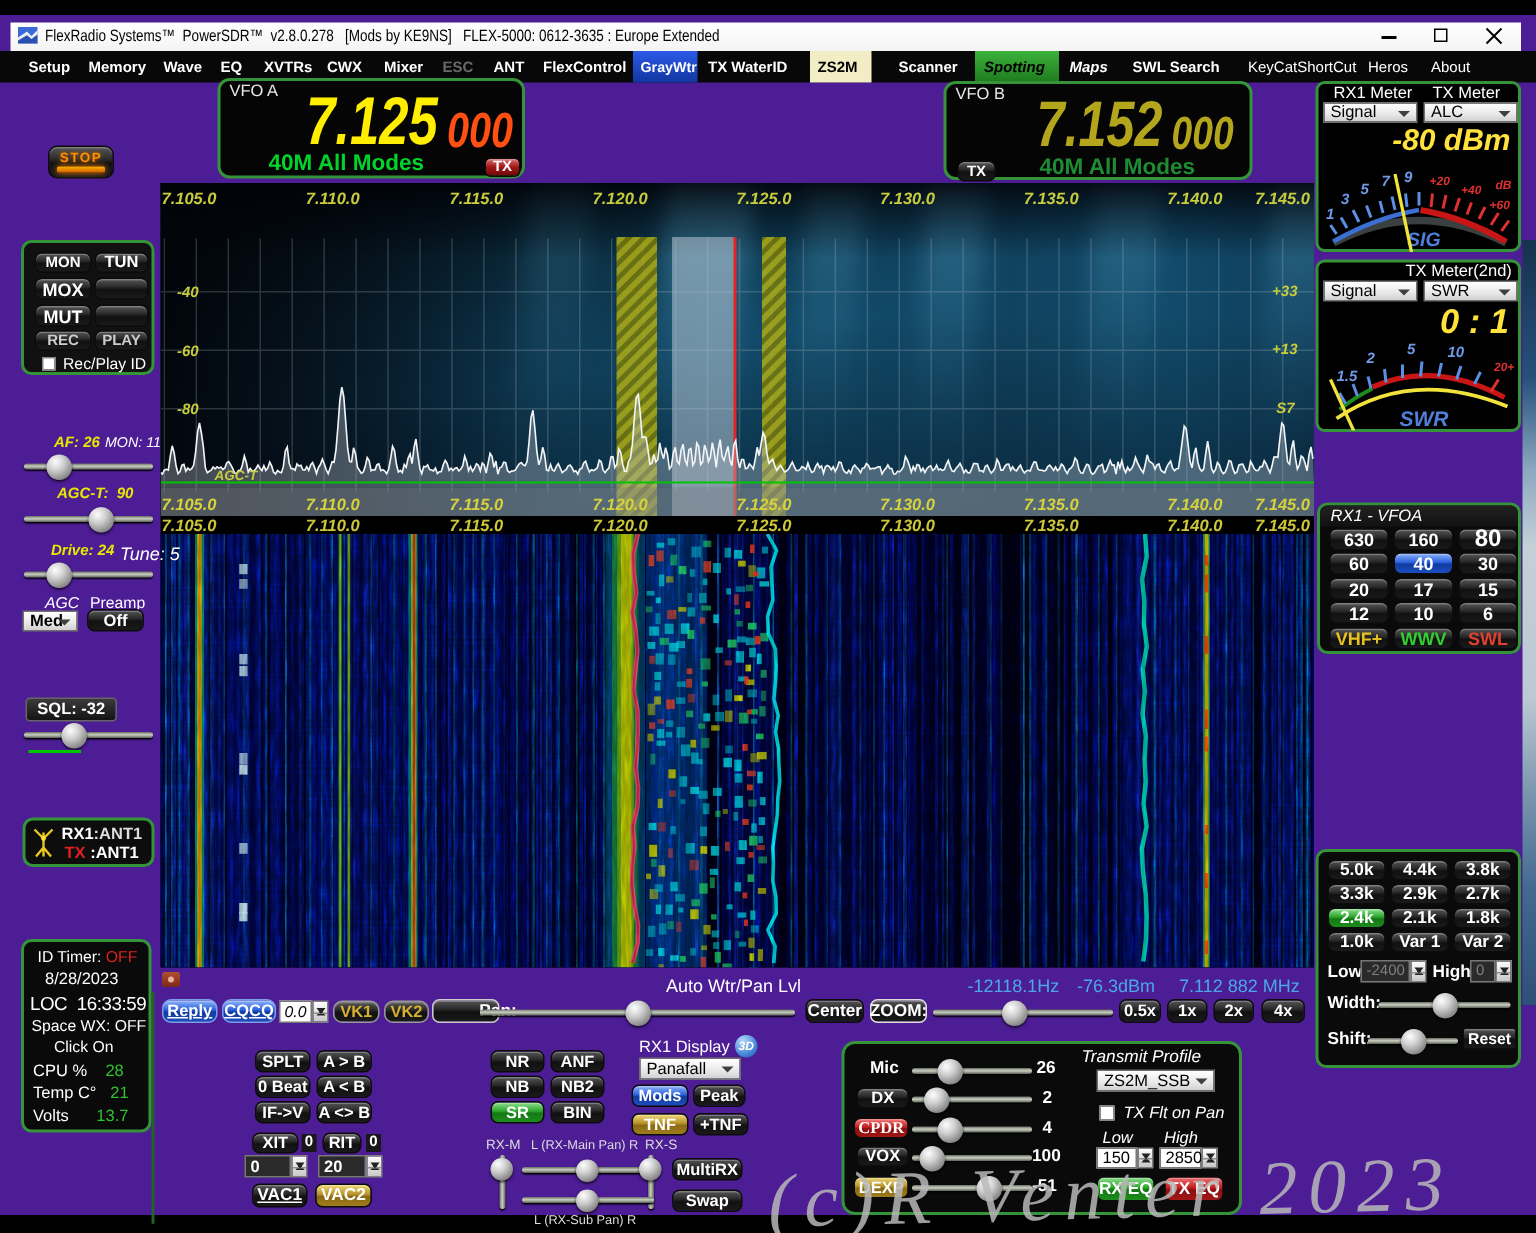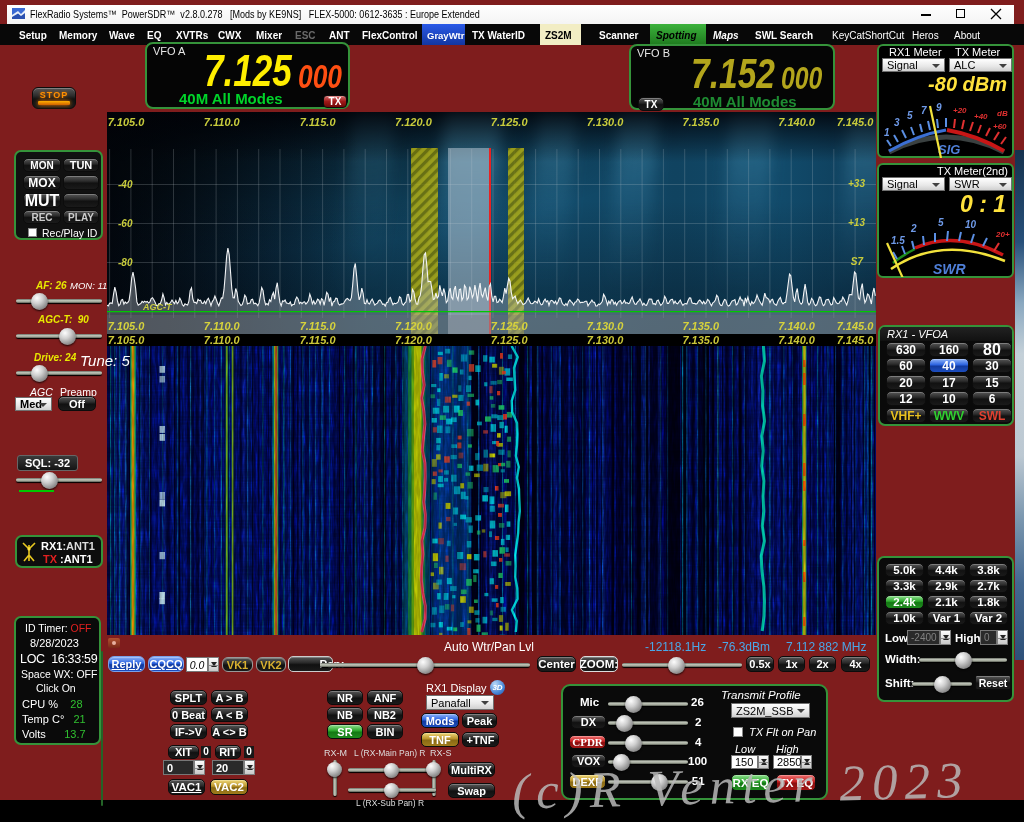--- a/index.html
+++ b/index.html
@@ -1,16 +1,16 @@
 <!DOCTYPE html>
 <html><head><meta charset="utf-8"><style>
 *{margin:0;padding:0;box-sizing:border-box;}
 html,body{width:1024px;height:822px;background:#000;overflow:hidden;}
 body{font-family:"Liberation Sans",sans-serif;}
-#app{position:absolute;left:0;top:0;width:1024px;height:800px;background:#7f1d1d;}
+#app{position:absolute;left:0;top:10px;width:1024px;height:800px;background:#4c1d95;}
 .abs{position:absolute;}
 .btn{position:absolute;display:flex;align-items:center;justify-content:center;
  background:linear-gradient(180deg,#565656 0%,#2b2b2b 40%,#111 55%,#1a1a1a 100%);
  border:1px solid #0c0c0c;border-radius:5px;color:#fff;font-weight:bold;font-size:12px;
  box-shadow:inset 0 1px 0 rgba(255,255,255,.25);}
 .sel-blue{background:linear-gradient(180deg,#8fb4f8 0%,#2a62e0 45%,#123a9e 55%,#1c4ec0 100%);}
 .sel-green{background:linear-gradient(180deg,#8fe08f 0%,#2aa52a 45%,#147814 55%,#1e8c1e 100%);}
 .sel-gold{background:linear-gradient(180deg,#f0d878 0%,#b8922a 45%,#8a6a14 55%,#a07c1c 100%);}
 .sel-red{background:linear-gradient(180deg,#f07070 0%,#c42020 45%,#8a1010 55%,#a41616 100%);}
 .gp{position:absolute;border:2px solid #35933a;border-radius:8px;}
@@ -1065,36 +1065,36 @@
         <rect x="696" y="226" width="2.6" height="10" fill="#ff5000" opacity=".9"></rect>
         <rect x="696" y="271" width="2.6" height="9" fill="#ff5000" opacity=".9"></rect>
         <rect width="768" height="289" filter="url(#wfn)" fill="#000" opacity="0.22"></rect>
       </svg>
     </div>
     <div class="gp" style="left:14px;top:150px;width:89px;height:90px;background:#111;border-radius:7px;">
       <div class="btn" style="left:7px;top:6px;width:38px;height:14px;font-size:10px;">MON</div>
       <div class="btn" style="left:47px;top:6px;width:36px;height:14px;font-size:11px;">TUN</div>
       <div class="btn" style="left:7px;top:23px;width:38px;height:15px;font-size:12px;">MOX</div>
       <div class="btn" style="left:47px;top:23px;width:36px;height:15px;font-size:11px;"></div>
-      <div class="btn" style="left:7px;top:41px;width:38px;height:15px;font-size:16px;">MUT</div>
+      <div class="btn" style="left:7px;top:41px;width:38px;height:15px;font-size:12px;">MUT</div>
       <div class="btn" style="left:47px;top:41px;width:36px;height:15px;font-size:11px;"></div>
       <div class="btn" style="left:7px;top:58px;width:38px;height:14px;font-size:10px;color:#ccc;">REC</div>
       <div class="btn" style="left:47px;top:58px;width:36px;height:14px;font-size:10px;color:#ccc;">PLAY</div>
       <div class="abs" style="left:12px;top:76px;width:9px;height:9px;background:#fff;border:1px solid #888;"></div>
       <div class="lbl" style="left:26px;top:75px;font-size:10.5px;">Rec/Play ID</div>
     </div>
     <div class="lbl it" style="left:36px;top:280px;font-size:10px;font-weight:bold;color:#e8e800;">AF: 26</div>
     <div class="lbl it" style="left:70px;top:280px;font-size:9.5px;color:#fff;">MON: 11</div>
     <div class="track" style="left:16px;top:299px;width:86px;"></div>
     <div class="knob" style="left:31px;top:293px;"></div>
     <div class="lbl it" style="left:38px;top:314px;font-size:10px;font-weight:bold;color:#e8e800;">AGC-T: &nbsp;90</div>
     <div class="track" style="left:16px;top:334px;width:86px;"></div>
     <div class="knob" style="left:59px;top:328px;"></div>
     <div class="lbl it" style="left:34px;top:352px;font-size:10px;font-weight:bold;color:#e8e800;">Drive: 24</div>
-    <div class="lbl it" style="left:80px;top:352px;font-size:15px;color:#fff;">Tune: 5</div>
+    <div class="lbl it" style="left:80px;top:352px;font-size:12px;color:#fff;">Tune: 5</div>
     <div class="track" style="left:16px;top:371px;width:86px;"></div>
     <div class="knob" style="left:31px;top:365px;"></div>
     <div class="lbl it" style="left:30px;top:386px;font-size:10.5px;">AGC</div>
     <div class="lbl" style="left:60px;top:386px;font-size:10.5px;">Preamp</div>
     <div class="combo" style="left:15px;top:397px;width:37px;height:14px;font-weight:bold;">Med</div>
     <div class="btn" style="left:58px;top:396px;width:38px;height:15px;font-size:11px;">Off</div>
     <div class="abs" style="left:17px;top:455px;width:61px;height:16px;background:linear-gradient(180deg,#3a3a3a,#141414);border:1px solid #666;border-radius:3px;color:#fff;font-weight:bold;font-size:11px;text-align:center;line-height:15px;">SQL: -32</div>
     <div class="track" style="left:16px;top:478px;width:86px;"></div>
     <div class="knob" style="left:41px;top:472px;"></div>
     <div class="abs" style="left:19px;top:490px;width:35px;height:2px;background:#00c800;"></div>

